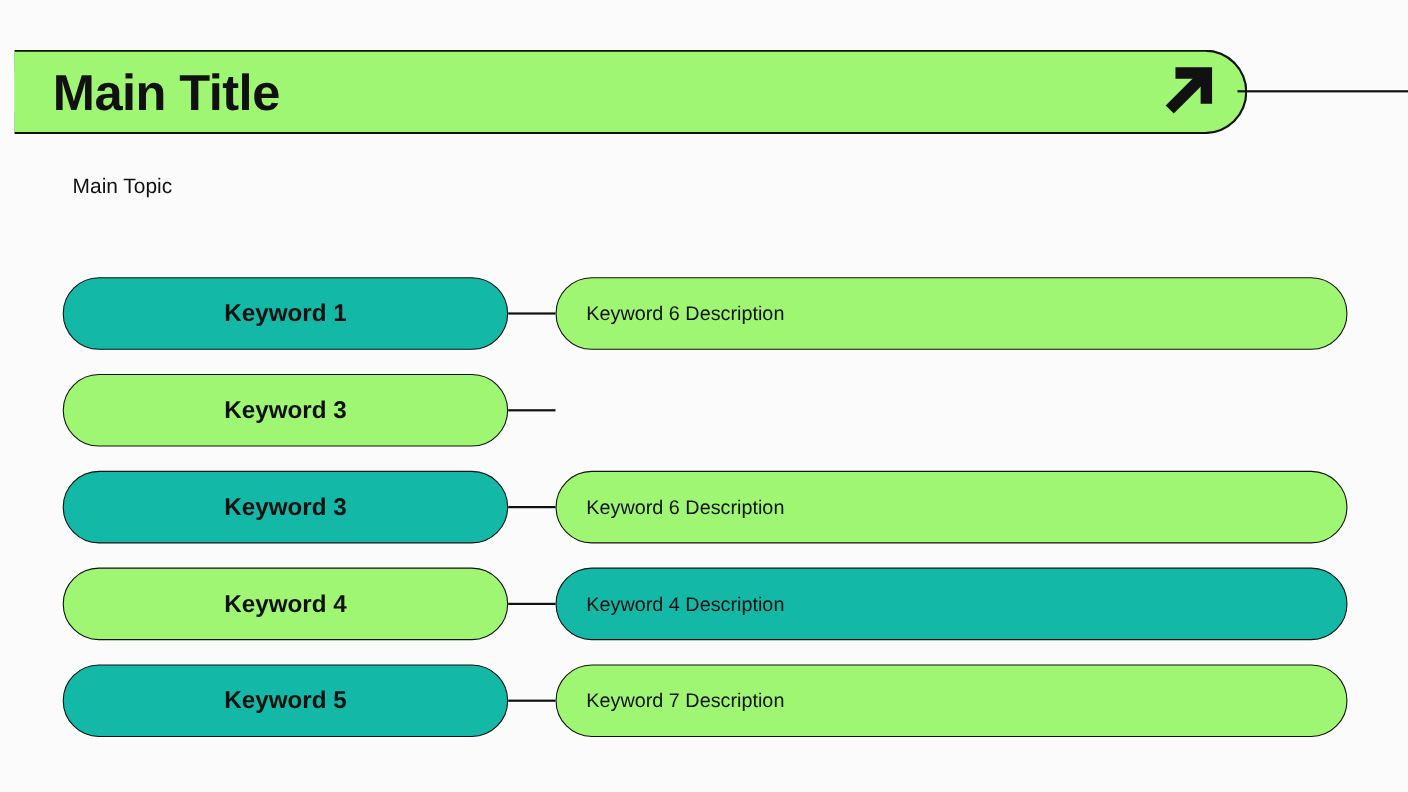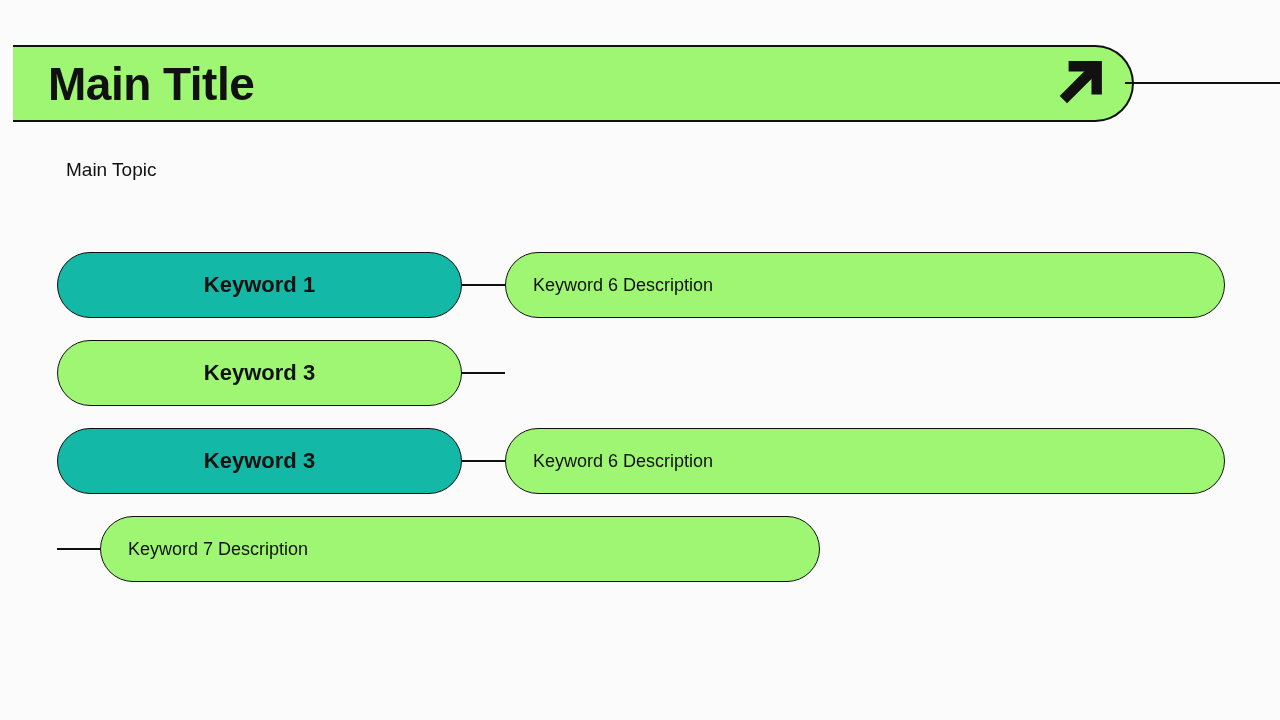--- a/index.html
+++ b/index.html
@@ -76,19 +76,25 @@
     <div class="pill keyword" data-fill="green">Keyword 3</div>
     <div class="connector"></div>
   </div>
 
   <div class="row">
     <div class="pill keyword" data-fill="white">Keyword 3</div>
     <div class="connector"></div>
     <div class="pill desc" data-fill="green">Keyword 6 Description</div>
   </div>
 
+  <div class="row">
+    <div class="pill keyword" data-fill="green">Keyword 4</div>
+    <div class="connector"></div>
+    <div class="pill desc" data-fill="white">Keyword 4 Description</div>
+  </div>
 
   <div class="row">
+    <div class="pill keyword" data-fill="white">Keyword 5</div>
     <div class="connector"></div>
     <div class="pill desc" data-fill="green">Keyword 7 Description</div>
   </div>
 
 </div>
 
 </body></html>

